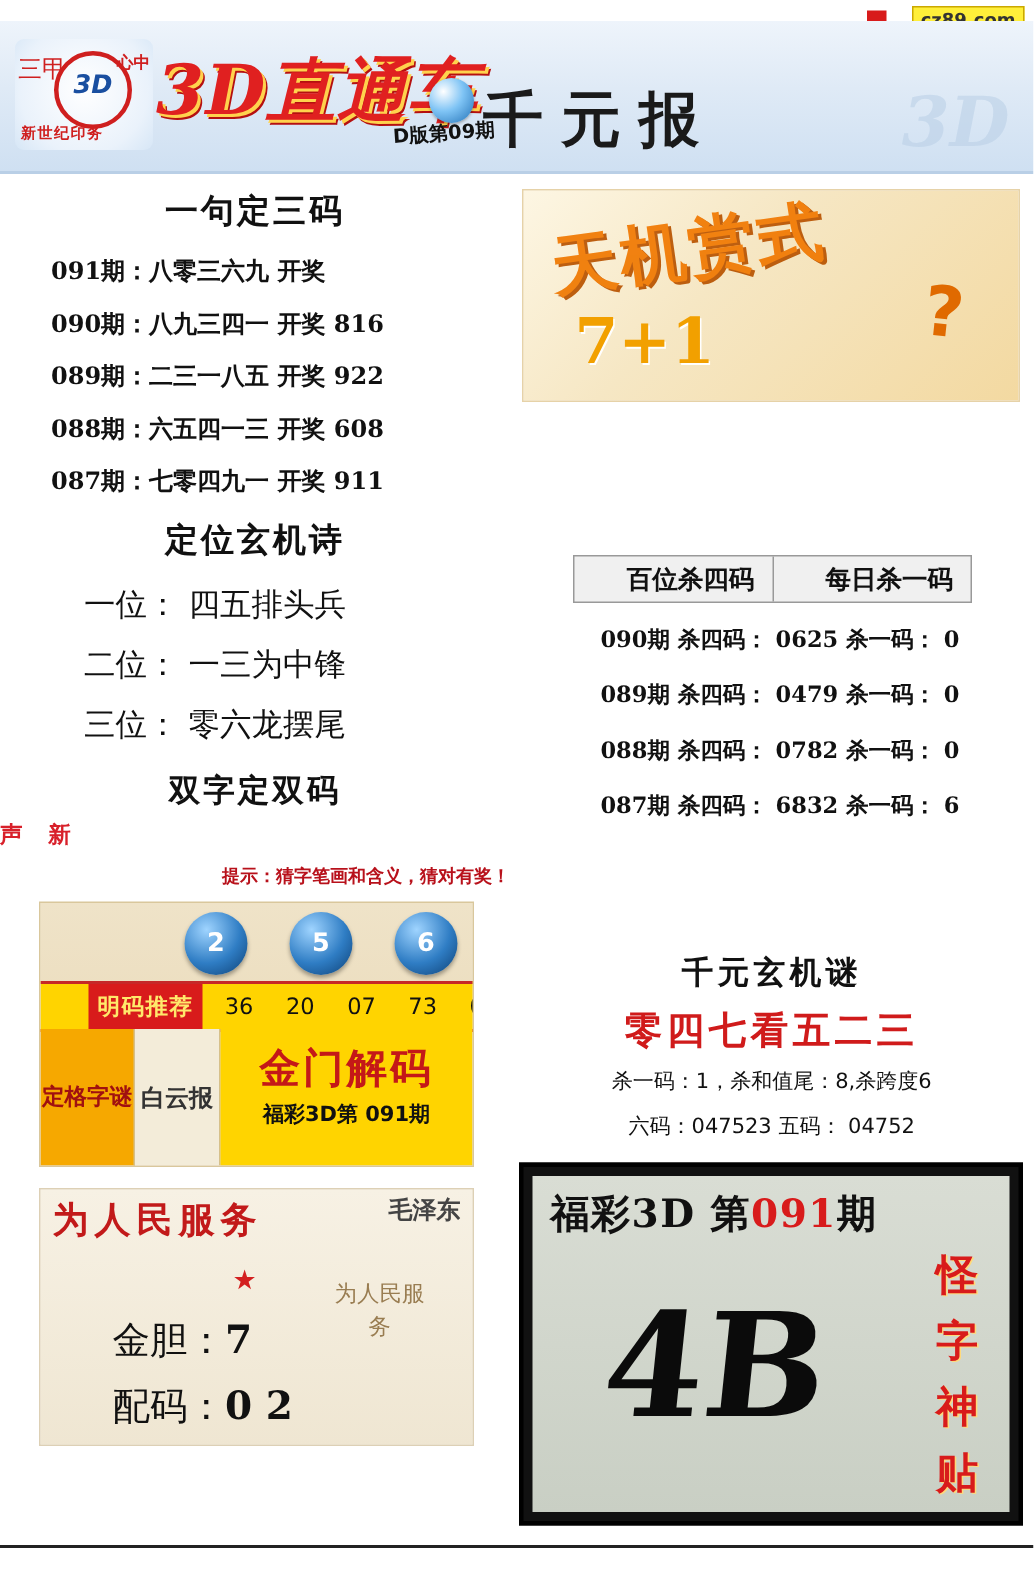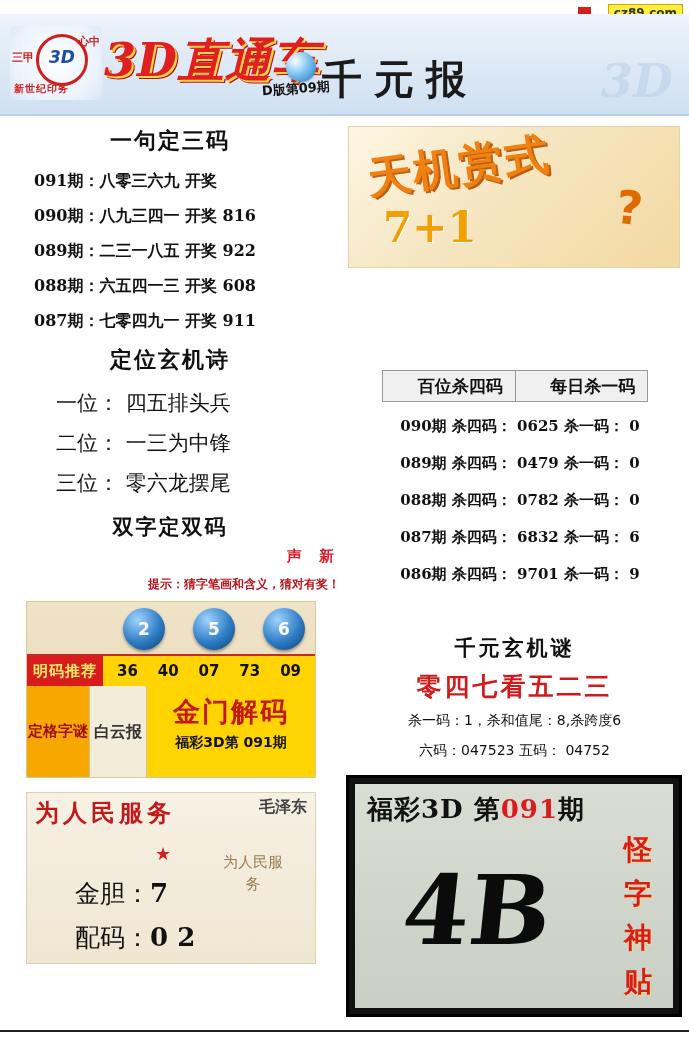--- a/index.html
+++ b/index.html
@@ -34,21 +34,21 @@
     border-radius:6px;
   }
   .seal .ring{
     position:absolute;left:26px;top:8px;width:46px;height:46px;border-radius:50%;
     border:3px solid #cf1f1f;
   }
   .seal .ring:after{
     content:"3D";position:absolute;left:0;right:0;top:10px;text-align:center;
     color:#1a4fa0;font-weight:bold;font-size:17px;font-style:italic;
   }
-  .seal .s-l{position:absolute;left:2px;top:26px;color:#cf1f1f;font-size:11px;line-height:12px;font-weight:bold;}
+  .seal .s-l{position:absolute;left:2px;top:14px;color:#cf1f1f;font-size:16px;line-height:12px;font-weight:normal;}
   .seal .s-r{position:absolute;right:2px;top:10px;color:#cf1f1f;font-size:11px;line-height:12px;font-weight:bold;}
   .seal .s-b{position:absolute;left:4px;bottom:4px;color:#cf1f1f;font-size:10px;font-weight:bold;letter-spacing:1px;}
 
   .banner .title-main{
     position:absolute;left:104px;top:16px;
     font-family:"DejaVu Serif","Liberation Serif",serif;
     font-size:46px;font-weight:bold;font-style:italic;
     color:#e02020;
     text-shadow:2px 2px 0 #ffd24d, 3px 3px 0 #b51010;
     letter-spacing:1px;
@@ -94,21 +94,21 @@
   .poem-row{
     font-family:"DejaVu Serif","Liberation Serif",serif;
     font-size:21px;color:#111;padding:6px 0 6px 26px;white-space:nowrap;
   }
 
   .double-title{
     text-align:center;font-family:"DejaVu Serif","Liberation Serif",serif;
     font-size:21px;font-weight:bold;color:#111;margin-top:10px;letter-spacing:2px;
   }
   .double-word{
-    text-align:right;color:#d8202a;font-size:15px;font-weight:bold;
+    text-align:left;color:#d8202a;font-size:15px;font-weight:bold;
     margin-top:6px;letter-spacing:6px;
   }
   .hint{
     text-align:right;color:#b8111b;font-size:12px;font-weight:bold;margin-top:10px;
   }
 
   
   .pic-block{
     position:relative;margin:8px 0 0 26px;width:288px;height:175px;
     background:linear-gradient(180deg,#efe3c8 0%,#e8d7b4 100%);
@@ -120,29 +120,29 @@
     background:radial-gradient(circle at 35% 28%,#9fd4ff 0%,#2f7dc4 55%,#0d3f73 100%);
     color:#fff;font-weight:bold;font-size:17px;
     display:flex;align-items:center;justify-content:center;
     box-shadow:0 2px 3px rgba(0,0,0,.35);
   }
   .bball.b1{left:28px;} .bball.b2{left:98px;} .bball.b3{left:168px;}
 
   .mingma{
     position:absolute;left:0;top:52px;width:288px;height:30px;
     background:#ffd400;border-top:2px solid #c62828;border-bottom:2px solid #c62828;
-    display:flex;align-items:center;
+    display:flex;align-items:center;padding-left:32px;
   }
   .mingma .lab{
     background:#d81b1b;color:#ffe96b;font-weight:bold;font-size:15px;
     height:100%;display:flex;align-items:center;padding:0 6px;letter-spacing:1px;
   }
   .mingma .nums{
     flex:1;display:flex;justify-content:space-around;align-items:flex-end;
-    color:#111;font-weight:bold;font-size:15px;padding:0 4px;
+    color:#111;font-weight:normal;font-size:15px;padding:0 4px;
   }
 
   .lower-strip{position:absolute;left:0;top:84px;width:288px;height:91px;display:flex;}
   .ls-1{
     width:62px;background:#f6a800;color:#a01010;font-weight:bold;font-size:15px;
     display:flex;align-items:center;justify-content:center;text-align:center;line-height:19px;
     border-right:1px solid #d6c08a;
   }
   .ls-2{
     width:56px;background:#f3ecd9;color:#333;font-weight:bold;font-size:16px;
@@ -340,21 +340,21 @@
       <div class="balls">
         <div class="bball b1">2</div>
         <div class="bball b2">5</div>
         <div class="bball b3">6</div>
       </div>
 
       <div class="mingma">
         <div class="lab">明码推荐</div>
         <div class="nums">
           <span>36</span>
-          <span>40</span>
+          <span>20</span>
           <span>07</span>
           <span>73</span>
           <span>09</span>
         </div>
       </div>
 
       <div class="lower-strip">
         <div class="ls-1">定格字谜</div>
         <div class="ls-2">白云报</div>
         <div class="ls-3">
@@ -389,21 +389,20 @@
     <div class="kill-head">
       <div>百位杀四码</div>
       <div>每日杀一码</div>
     </div>
 
     <div class="kill-rows">
       <div class="kill-row">090期 杀四码： 0625 杀一码： 0</div>
       <div class="kill-row">089期 杀四码： 0479 杀一码： 0</div>
       <div class="kill-row">088期 杀四码： 0782 杀一码： 0</div>
       <div class="kill-row">087期 杀四码： 6832 杀一码： 6</div>
-      <div class="kill-row">086期 杀四码： 9701 杀一码： 9</div>
     </div>
 
     <div class="riddle-title">千元玄机谜</div>
     <div class="riddle-main">零四七看五二三</div>
     <div class="riddle-sub">杀一码：1，杀和值尾：8,杀跨度6</div>
     <div class="riddle-sub2">六码：047523 五码： 04752</div>
 
     <div class="poster2">
       <div class="inner">
         <div class="fc3d">

